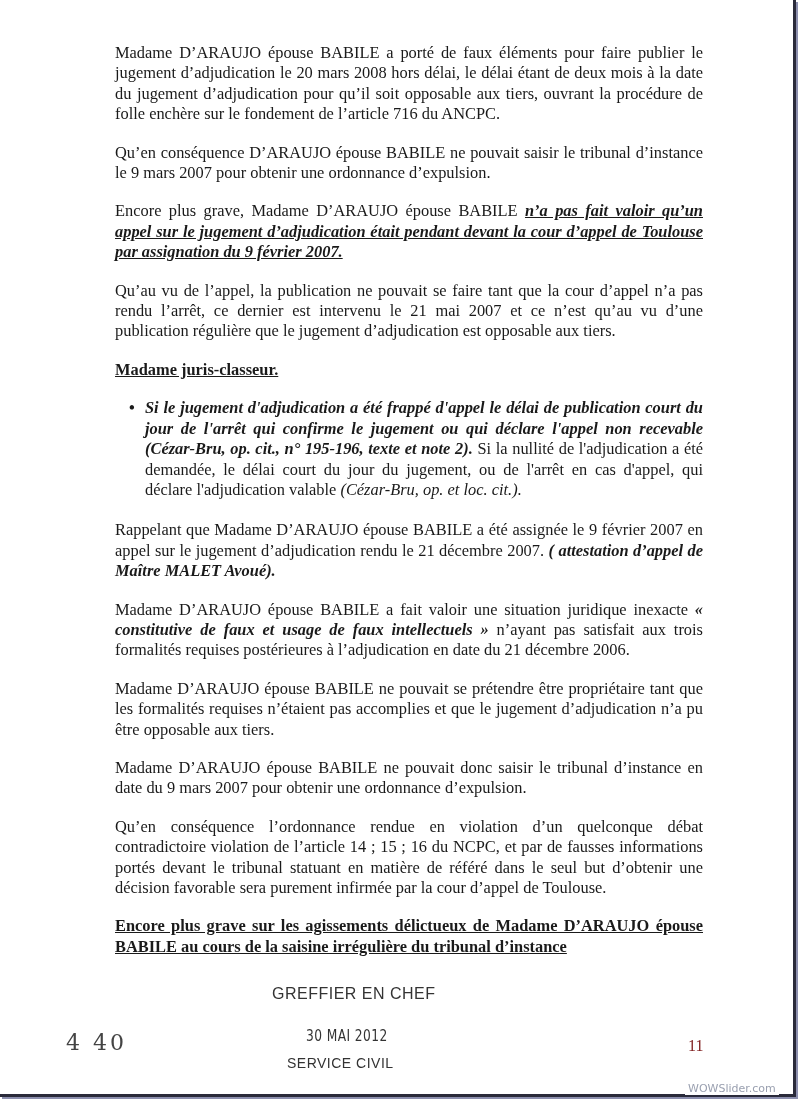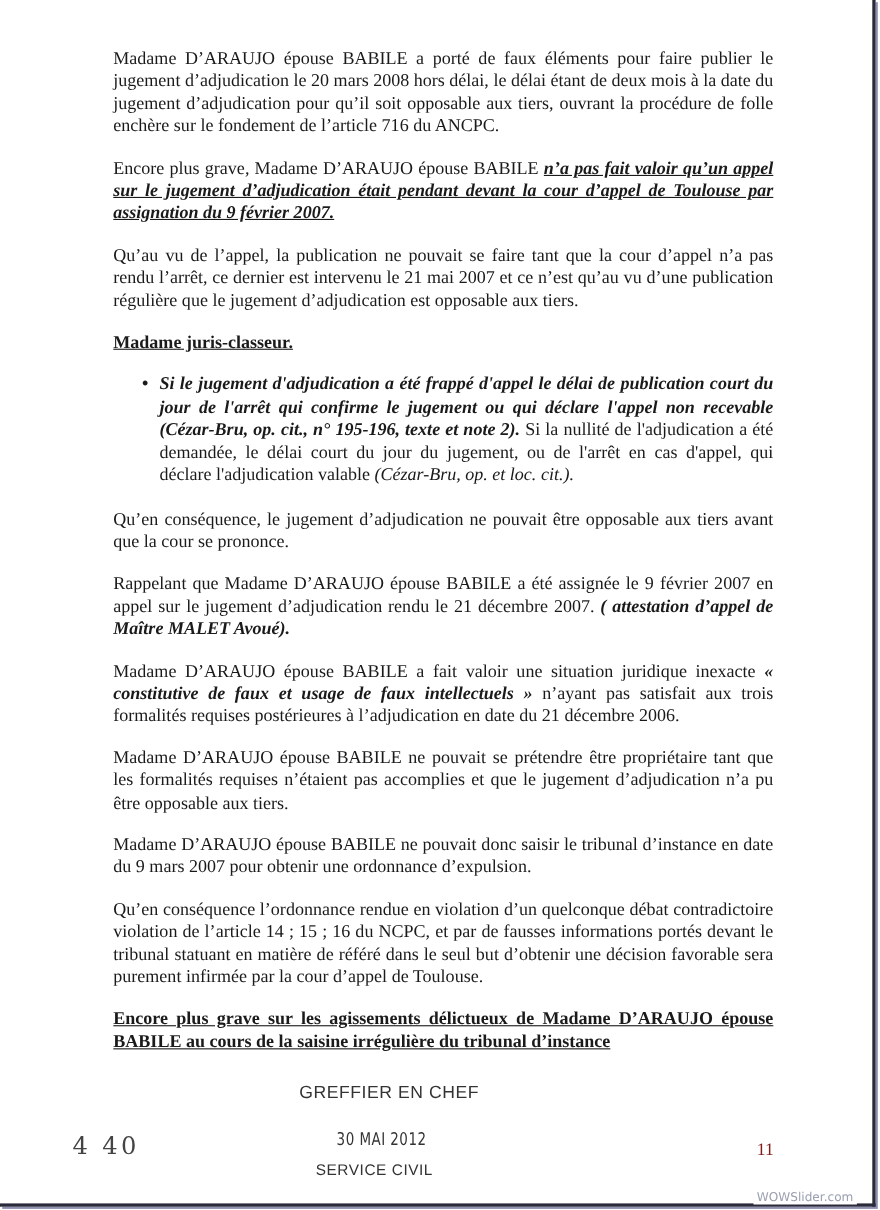--- a/index.html
+++ b/index.html
@@ -14,21 +14,21 @@
     background: #ffffff;
     border-right: 3px solid #2a2a3a;
     border-bottom: 3px solid #2a2a3a;
     box-shadow: 2px 2px 0 #8c8fae;
   }
   .content {
     position: absolute; left: 103px; top: 43px; width: 600px;
     font-size: 16.4px; line-height: 20.4px;
     text-align: justify;
   }
-  .content p { margin: 0 0 18px 0; }
+  .content p { margin: 0 0 18px 12px; }
   .bu { font-weight: bold; font-style: italic; text-decoration: underline; }
   .bi { font-weight: bold; font-style: italic; }
   .i { font-style: italic; }
   .heading { font-weight: bold; text-decoration: underline; margin: 0 0 20px 0; }
   ul.bullets { margin: 0 0 20px 0; padding-left: 0; list-style: none; }
   ul.bullets li { position: relative; padding-left: 42px; }
   ul.bullets li .dot {
     position: absolute; left: 26px; top: 0; font-weight: bold;
   }
   .final-heading { font-weight: bold; text-decoration: underline; margin: 0; }
@@ -54,32 +54,32 @@
     font-family: "DejaVu Sans", sans-serif; font-size: 11px;
     color: #9aa0b0; background: #ffffff; padding: 0 3px;
   }
 </style>
 </head>
 <body>
 
 <div class="page">
   <div class="content">
     <p>Madame D’ARAUJO épouse BABILE a porté de faux éléments pour faire publier le jugement d’adjudication le 20 mars 2008 hors délai, le délai étant de deux mois à la date du jugement d’adjudication pour qu’il soit opposable aux tiers, ouvrant la procédure de folle enchère sur le fondement de l’article 716 du ANCPC.</p>
+    <p>Qu’en conséquence D’ARAUJO épouse BABILE ne pouvait saisir le tribunal d’instance le 9 mars 2007 pour obtenir une ordonnance d’expulsion.</p>
     <p>
       <span>Encore plus grave, Madame D’ARAUJO épouse BABILE </span><span class="bu">n’a pas fait valoir qu’un appel sur le jugement d’adjudication était pendant devant la cour d’appel de Toulouse par assignation du 9 février 2007.</span>
     </p>
     <p>Qu’au vu de l’appel, la publication ne pouvait se faire tant que la cour d’appel n’a pas rendu l’arrêt, ce dernier est intervenu le 21 mai 2007 et ce n’est qu’au vu d’une publication régulière que le jugement d’adjudication est opposable aux tiers.</p>
     <p class="heading">Madame juris-classeur.</p>
     <ul class="bullets">
       <li>
         <span class="dot">•</span>
         <span class="bi">Si le jugement d'adjudication a été frappé d'appel le délai de publication court du jour de l'arrêt qui confirme le jugement ou qui déclare l'appel non recevable (Cézar-Bru, op. cit., n° 195-196, texte et note 2).</span><span> Si la nullité de l'adjudication a été demandée, le délai court du jour du jugement, ou de l'arrêt en cas d'appel, qui déclare l'adjudication valable </span><span class="i">(Cézar-Bru, op. et loc. cit.).</span>
       </li>
     </ul>
-    <p>Qu’en conséquence, le jugement d’adjudication ne pouvait être opposable aux tiers avant que la cour se prononce.</p>
     <p>
       <span>Rappelant que Madame D’ARAUJO épouse BABILE a été assignée le 9 février 2007 en appel sur le jugement d’adjudication rendu le 21 décembre 2007. </span><span class="bi">( attestation d’appel de Maître MALET Avoué).</span>
     </p>
     <p>
       <span>Madame D’ARAUJO épouse BABILE a fait valoir une situation juridique inexacte </span><span class="bi">« constitutive de faux et usage de faux intellectuels »</span><span>  n’ayant pas satisfait aux trois formalités requises postérieures à l’adjudication en date du 21 décembre 2006.</span>
     </p>
     <p>Madame D’ARAUJO épouse BABILE ne pouvait se prétendre être propriétaire tant que les formalités requises n’étaient pas accomplies et que le jugement d’adjudication n’a pu être opposable aux tiers.</p>
     <p>Madame D’ARAUJO épouse BABILE ne pouvait donc saisir le tribunal d’instance en date du 9 mars 2007 pour obtenir une ordonnance d’expulsion.</p>
     <p>Qu’en conséquence l’ordonnance rendue en violation d’un quelconque débat contradictoire violation de l’article 14 ; 15 ; 16 du NCPC, et par de fausses informations portés devant le tribunal statuant en matière de référé dans le seul but d’obtenir une décision favorable sera purement infirmée par la cour d’appel de Toulouse.</p>
     <p class="final-heading">Encore plus grave sur les agissements délictueux de Madame D’ARAUJO épouse BABILE au cours de la saisine irrégulière du tribunal d’instance</p>

